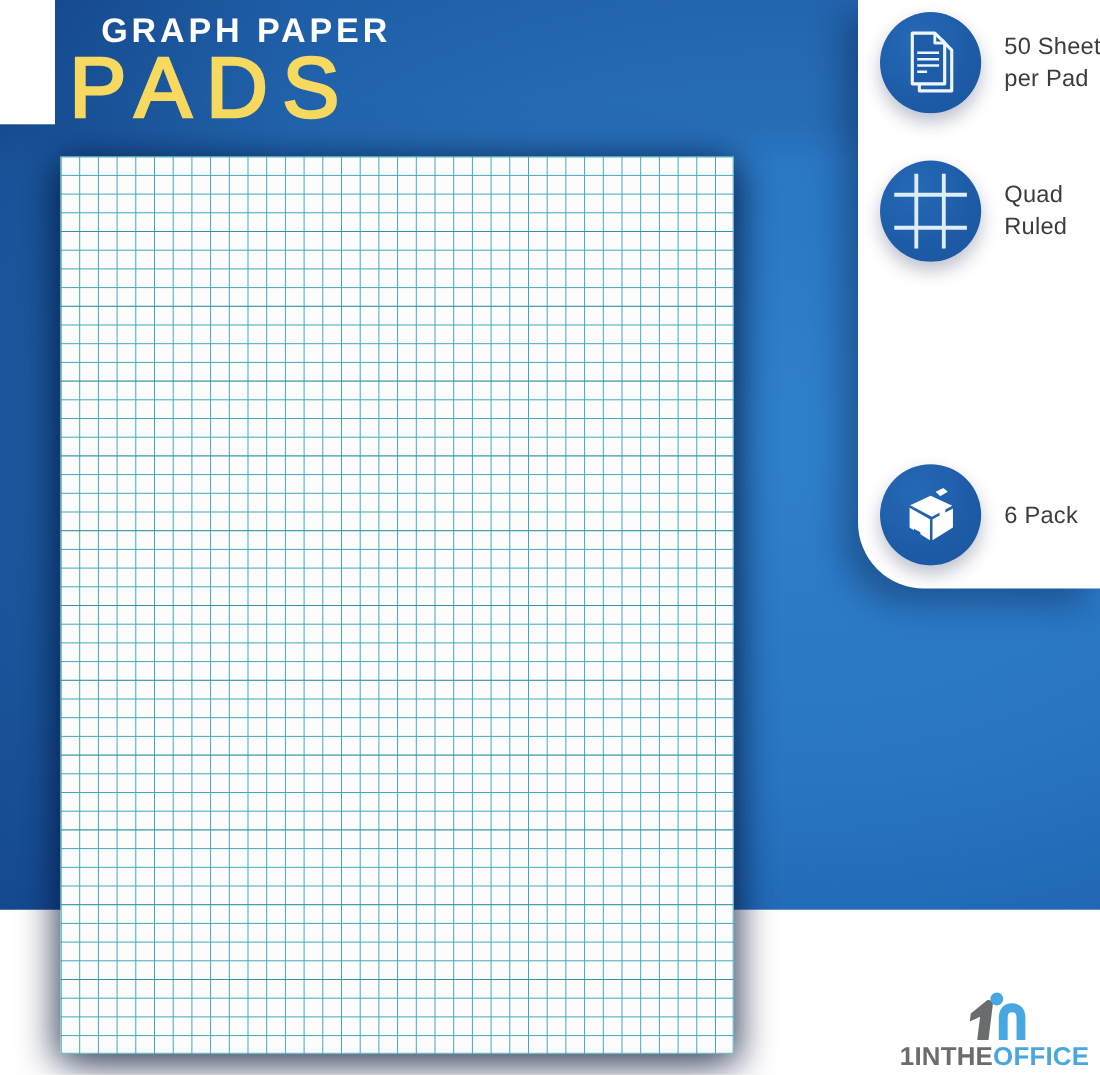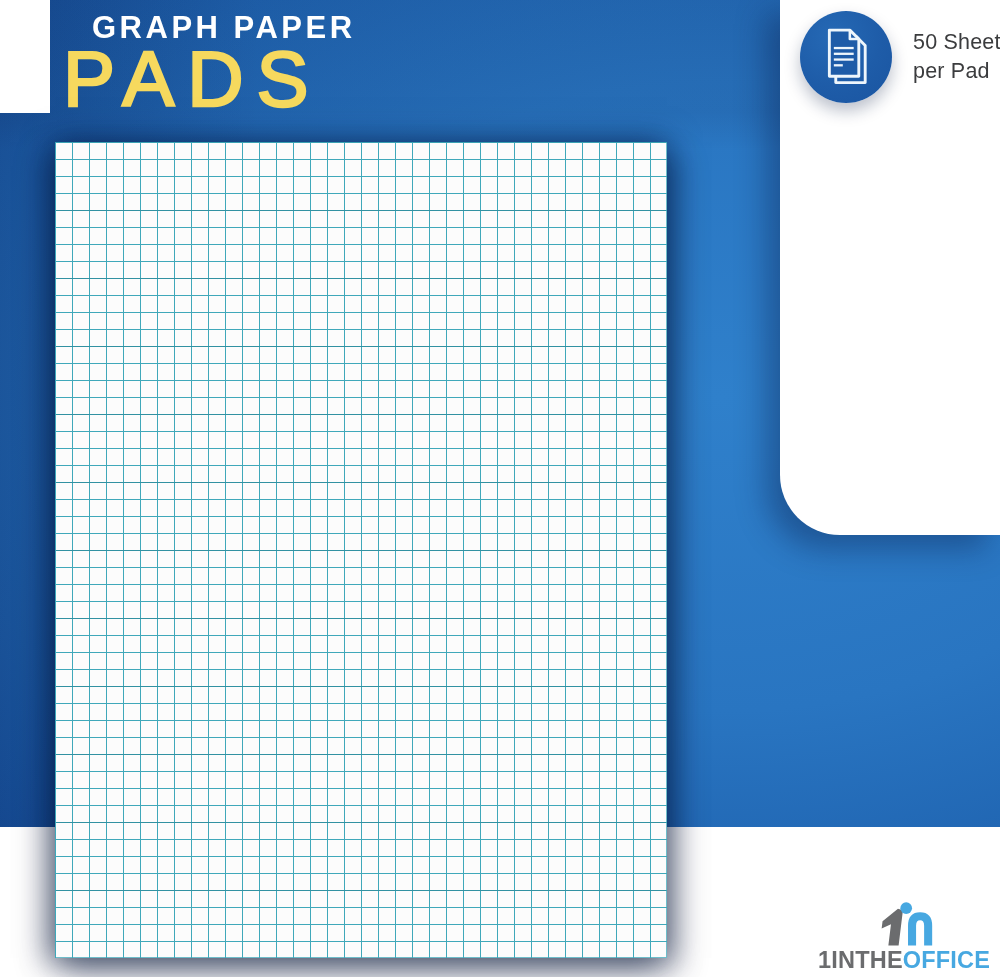--- a/index.html
+++ b/index.html
@@ -109,22 +109,52 @@
           <line x1="31" y1="54" x2="62" y2="54" stroke="#eef6fc" stroke-width="3.6"></line>
           <line x1="31" y1="63" x2="45" y2="63" stroke="#eef6fc" stroke-width="3.6"></line>
         </svg>
       </div>
       <div class="flabel">
         <div>50 Sheets</div>
         <div>per Pad</div>
       </div>
     </div>
 
+    <div class="feature f2">
+      <div class="circle">
+        <svg width="70" height="70" viewBox="0 0 70 70">
+          <line x1="22" y1="1" x2="22" y2="69" stroke="#ddeef9" stroke-width="3.5"></line>
+          <line x1="47" y1="1" x2="47" y2="69" stroke="#ddeef9" stroke-width="3.5"></line>
+          <line x1="2" y1="20" x2="68" y2="20" stroke="#ddeef9" stroke-width="3.5"></line>
+          <line x1="2" y1="50" x2="68" y2="50" stroke="#ddeef9" stroke-width="3.5"></line>
+        </svg>
+      </div>
+      <div class="flabel">
+        <div>Quad</div>
+        <div>Ruled</div>
+      </div>
+    </div>
 
 
+    <div class="feature f4">
+      <div class="circle">
+        <svg width="58" height="58" viewBox="0 0 100 100">
+          <polygon points="50,20 84,36 52,53 18,35" fill="#ffffff"></polygon>
+          <polygon points="17,39 49,57 49,90 17,70" fill="#ffffff"></polygon>
+          <polygon points="53,57 85,40 85,70 53,90" fill="#ffffff"></polygon>
+          <polygon points="58,14 70,8 77,14 65,21" fill="#ffffff"></polygon>
+          <polygon points="64,46 73,41 73,53 64,58" fill="#ffffff"></polygon>
+          <polygon points="24,72 34,77.5 34,82 24,76.5" fill="#1e5ca8"></polygon>
+        </svg>
+      </div>
+      <div class="flabel">
+        <div>6 Pack</div>
+        <div></div>
+      </div>
+    </div>
 
   </aside>
 
   <div class="logo">
     <svg width="60" height="45" viewBox="0 0 82 60">
       <path d="M36,12 L36,60 L22,60 L22,31 L10,37 L10,27 L29,10 Z" fill="#6b6c6e" transform="translate(5,0) skewX(-7)"></path>
       <circle cx="44" cy="9" r="8" fill="#47a8e1"></circle>
       <path d="M52,60 V33 Q52,20 63,20 Q74,20 74,33 V60" fill="none" stroke="#47a8e1" stroke-width="11"></path>
     </svg>
     <div class="brand">

